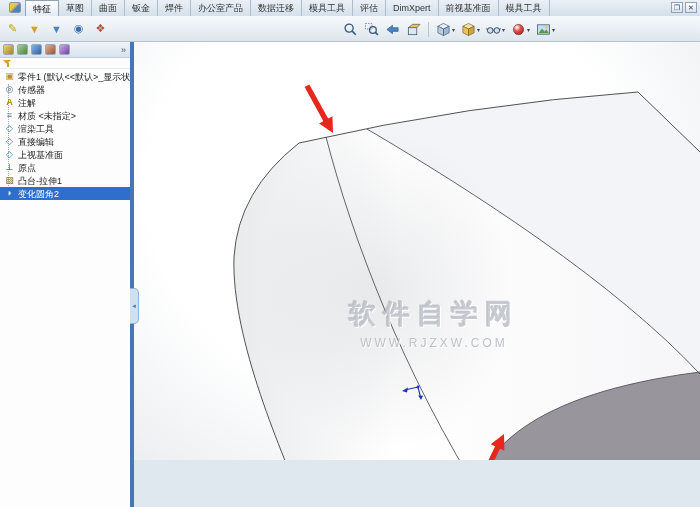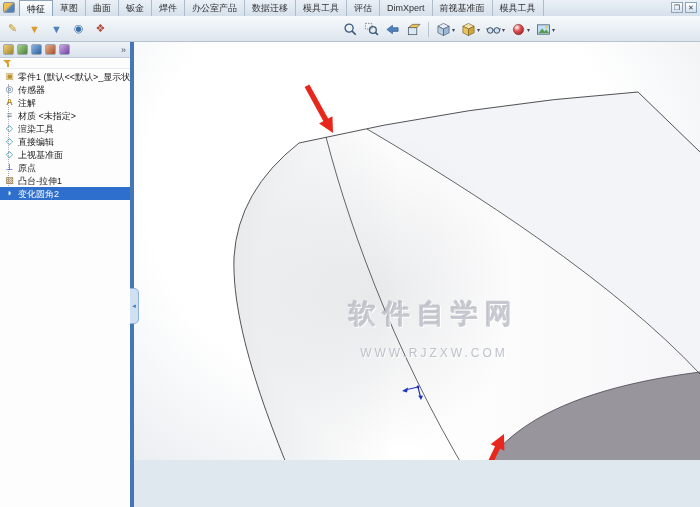--- a/index.html
+++ b/index.html
@@ -1,20 +1,20 @@
 <!DOCTYPE html>
 <html><head>
 <meta charset="utf-8">
 <style>
   *{margin:0;padding:0;box-sizing:border-box}
   html,body{width:700px;height:507px;overflow:hidden}
   .app{position:relative;width:700px;height:507px;font-family:"Liberation Sans","DejaVu Sans",sans-serif;font-size:9px;color:#222;background:#dfe7ef;overflow:hidden;cursor:default}
 
   
-  .tabbar{position:absolute;top:0;left:0;width:100%;height:22px;background:linear-gradient(#eaf0f6,#cfdbe7);border-bottom:1px solid #9fb0c2;display:flex;align-items:stretch;padding-left:2px}
+  .tabbar{position:absolute;top:0;left:0;width:100%;height:22px;background:linear-gradient(#eaf0f6,#cfdbe7);border-bottom:1px solid #9fb0c2;display:flex;align-items:stretch;padding-left:8px}
   .app-icon{width:12px;height:11px;margin:2px 4px 0 1px;background:linear-gradient(135deg,#f2c14e 40%,#4f81bd 60%);border:1px solid #8a94a2;border-radius:2px}
   .tab{padding:2px 7px 0 7px;border-right:1px solid #aebccb;color:#333;line-height:13px;white-space:nowrap}
   .tab.active{background:linear-gradient(#ffffff,#d9e5f1);border:1px solid #8fa3b8;border-bottom:none;color:#000}
   .win-controls{position:absolute;right:3px;top:2px;display:flex;gap:2px}
   .winbtn{width:12px;height:11px;font-size:7px;line-height:9px;border:1px solid #8fa3b8;background:linear-gradient(#fff,#d7e2ee);color:#345;padding:0}
 
   
   .toolbar{position:absolute;top:16px;left:0;width:100%;height:26px;background:linear-gradient(#f7fafc,#dde5ed);border-bottom:1px solid #b6c2cf}
   .tb-left{position:absolute;left:3px;top:3px;display:flex;gap:3px}
   .tb-ico{width:19px;height:19px;display:flex;align-items:center;justify-content:center;border:1px solid transparent;border-radius:2px;font-size:11px;background:transparent;padding:0}
@@ -53,21 +53,21 @@
 
   
   .splitter{position:absolute;top:42px;left:130px;width:4px;bottom:0;background:#4576b8}
   .splitter-handle{position:absolute;left:130px;top:288px;width:9px;height:36px;background:#cfe0f2;border:1px solid #8fb0d8;border-left:none;border-radius:0 5px 5px 0;color:#4576b8;font-size:7px;line-height:34px;text-align:center;padding:0;z-index:5}
 
   
   .viewport{position:absolute;top:42px;left:134px;width:566px;height:418px;background:radial-gradient(ellipse at 45% 35%,#ffffff 55%,#e7eaee 100%);overflow:hidden}
   .scene{position:absolute;left:0;top:0;width:566px;height:465px}
   .watermark{position:absolute;left:300px;top:254px;transform:translateX(-50%);text-align:center;pointer-events:none;z-index:3}
   .wm1{font-size:27px;font-weight:bold;letter-spacing:7px;color:rgba(188,192,200,0.82);text-shadow:1px 1px 0 rgba(255,255,255,0.95),-1px -1px 0 rgba(125,130,142,0.35);white-space:nowrap}
-  .wm2{margin-top:14px;font-size:12px;letter-spacing:3px;color:rgba(182,186,195,0.9);text-shadow:1px 1px 0 rgba(255,255,255,0.9);white-space:nowrap}
+  .wm2{margin-top:4px;font-size:12px;letter-spacing:3px;color:rgba(182,186,195,0.9);text-shadow:1px 1px 0 rgba(255,255,255,0.9);white-space:nowrap}
 </style>
 </head>
 <body>
 
 <div class="app">
 
   <div class="tabbar">
     <span class="app-icon"></span>
     <div class="tab active">特征</div>
     <div class="tab">草图</div>

